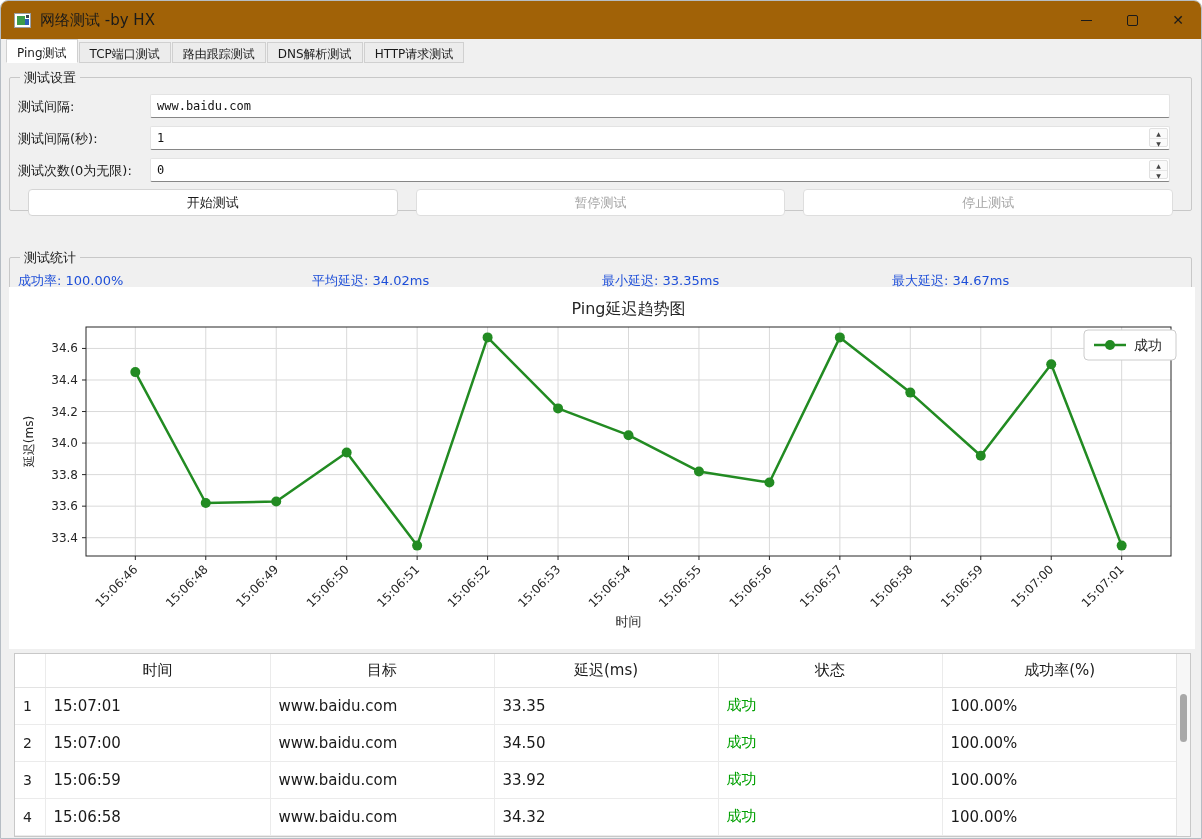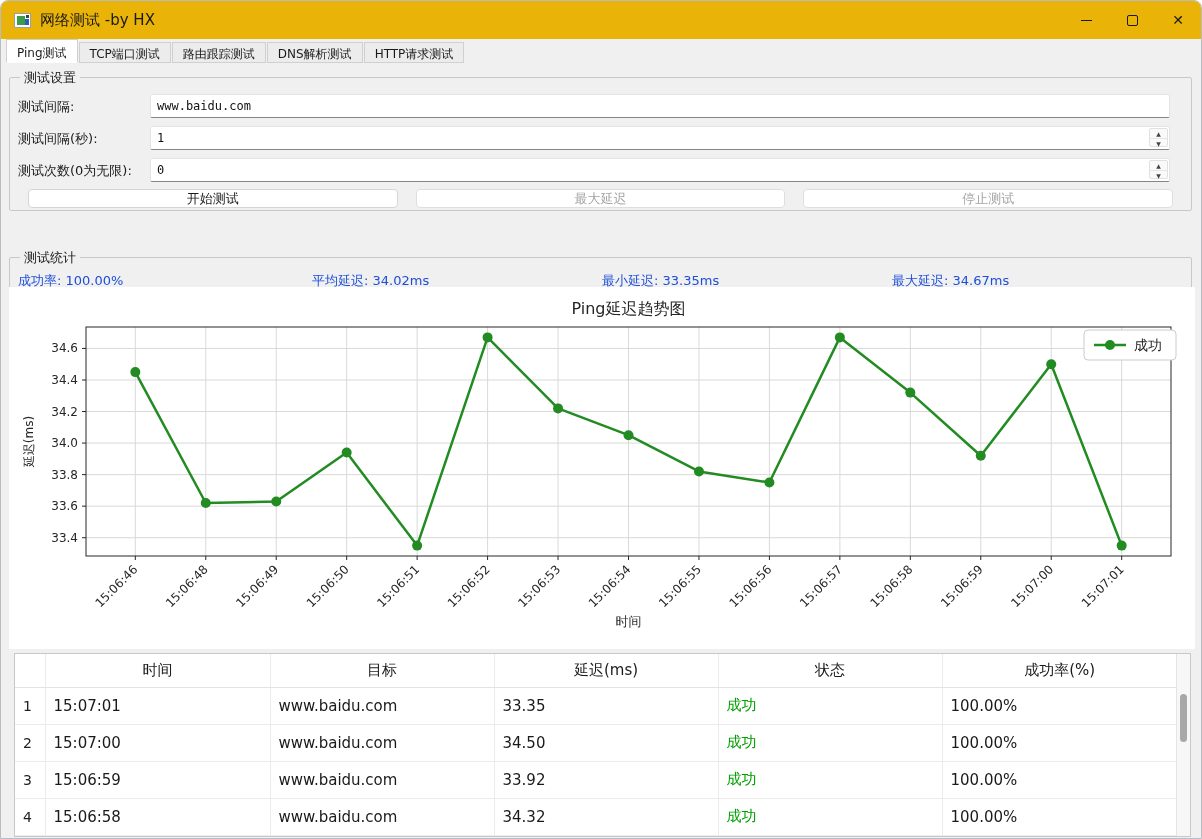--- a/index.html
+++ b/index.html
@@ -2,21 +2,21 @@
 <html><head>
 <meta charset="utf-8">
 <style>
   * { margin:0; padding:0; box-sizing:border-box; }
   html,body { width:1202px; height:839px; font-family:"DejaVu Sans","Liberation Sans",sans-serif; }
   .window {
     position:relative; width:1202px; height:839px; background:#f0f0f0;
     border:1px solid #b6bdc4; border-radius:8px 8px 0 0; overflow:hidden;
   }
   
-  .titlebar { position:absolute; left:0; top:0; width:100%; height:38px; background:#eab308; display:flex; align-items:center; }
+  .titlebar { position:absolute; left:0; top:0; width:100%; height:38px; background:#a16207; display:flex; align-items:center; }
   .app-icon { width:17px; height:15px; margin-left:13px; border:1px solid #9aa0a6; background:#fff; position:relative; }
   .app-icon .g { position:absolute; left:2px; top:2px; width:8px; height:9px; background:#3d9c4a; }
   .app-icon .b { position:absolute; left:10px; top:5px; width:4px; height:6px; background:#2b5fb8; }
   .app-icon .d { position:absolute; right:1px; top:1px; width:3px; height:3px; background:#37474f; }
   .title-text { margin-left:9px; font-size:15px; color:#1a1a1a; }
   .win-controls { position:absolute; right:0; top:0; height:38px; display:flex; }
   .win-btn { width:46px; height:38px; display:flex; align-items:center; justify-content:center; color:#1a1a1a; font-size:15px; cursor:default; }
   .glyph-min { display:block; width:11px; border-top:1px solid #1a1a1a; }
   .glyph-max { display:block; width:11px; height:11px; border:1px solid #1a1a1a; border-radius:2px; }
   .glyph-close { font-size:14px; }
@@ -32,21 +32,21 @@
   
   .field-row { position:absolute; left:8px; right:21px; height:24px; }
   .field-label { position:absolute; left:0; top:4px; font-size:13px; color:#1a1a1a; }
   .entry { position:absolute; left:132px; right:0; top:0; height:24px; background:#ffffff;
     border:1px solid #e3e3e3; border-bottom:1px solid #868686; border-radius:2px;
     font-size:12px; font-family:"DejaVu Sans Mono","Liberation Mono",monospace; color:#111; padding:0 24px 0 6px; outline:none; }
   .spin { position:absolute; right:2px; top:2px; width:19px; height:19px; display:flex; flex-direction:column; border:1px solid #e0e0e0; border-radius:2px; background:#fafafa; }
   .spin span { flex:1; font-size:6px; line-height:9px; text-align:center; color:#444; cursor:default; }
   .spin span + span { border-top:1px solid #e6e6e6; }
   
-  .actions { position:absolute; left:27px; right:28px; top:188px; height:19px; display:flex; gap:18px; }
+  .actions { position:absolute; left:27px; right:28px; top:188px; height:27px; display:flex; gap:18px; }
   .btn { flex:1; background:#ffffff; border:1px solid #d5d5d5; border-radius:4px; font-size:13px; color:#1a1a1a; cursor:default; font-family:inherit; }
   .btn.disabled { color:#a3a3a3; border-color:#dedede; }
   
   .stat { position:absolute; top:14px; font-size:13px; color:#1d4ed8; white-space:nowrap; }
   
   .chart-panel { position:absolute; left:8px; top:286px; width:1186px; height:362px; background:#ffffff; }
   
   .table-panel { position:absolute; left:13px; top:652px; width:1177px; height:184px; background:#ffffff; border:1px solid #c8c8c8; overflow:hidden; }
   table.grid { border-collapse:collapse; table-layout:fixed; width:1162px; font-size:15px; color:#1a1a1a; }
   table.grid th { font-weight:normal; text-align:center; height:33px; border-right:1px solid #ebebeb; border-bottom:1px solid #e3e3e3; }
@@ -113,21 +113,21 @@
       <input class="entry" type="text" value="0" style="">
       <span class="spin" style="right:2px; top:2px;">
         <span>▲</span>
         <span>▼</span>
       </span>
     </div>
   </div>
 
   <div class="actions">
     <button class="btn">开始测试</button>
-    <button class="btn disabled">最大延迟</button>
+    <button class="btn disabled">暂停测试</button>
     <button class="btn disabled">停止测试</button>
   </div>
 
   <div class="groupbox" id="stats-group">
     <span class="legend">测试统计</span>
     <span class="stat" style="left:8px;"><span>成功率:</span> <span>100.00%</span></span>
     <span class="stat" style="left:302px;"><span>平均延迟:</span> <span>34.02ms</span></span>
     <span class="stat" style="left:592px;"><span>最小延迟:</span> <span>33.35ms</span></span>
     <span class="stat" style="left:882px;"><span>最大延迟:</span> <span>34.67ms</span></span>
   </div>

